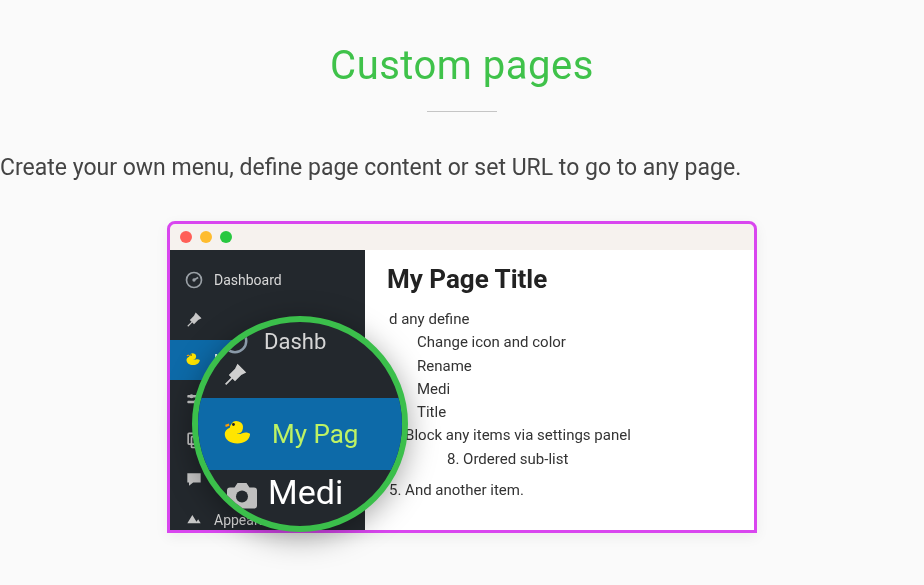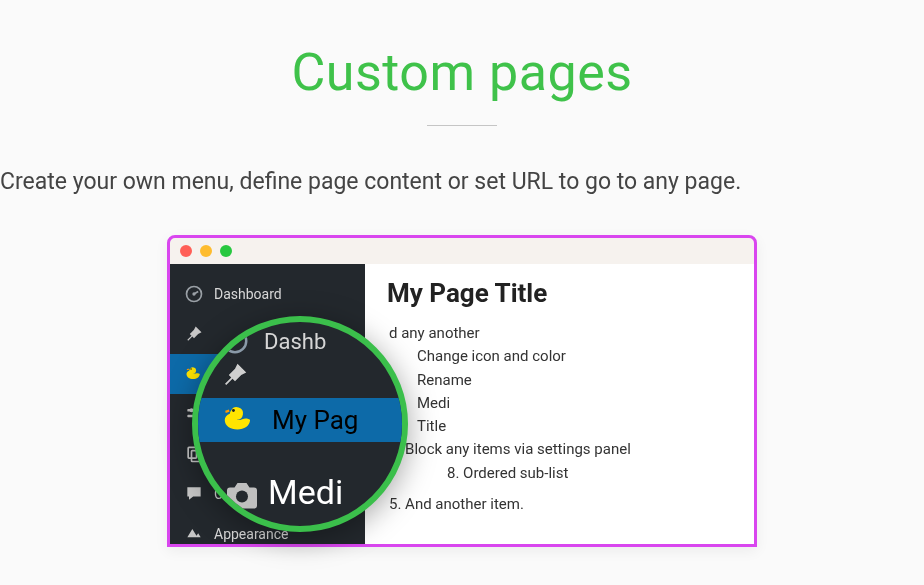--- a/index.html
+++ b/index.html
@@ -7,21 +7,21 @@
     width: 924px;
     height: 585px;
     background: #fafafa;
     font-family: -apple-system, BlinkMacSystemFont, "Segoe UI", Roboto, Helvetica, Arial, sans-serif;
     overflow: hidden;
     position: relative;
   }
   .heading {
     text-align: center;
     color: #3fc24a;
-    font-size: 52px;
+    font-size: 40px;
     font-weight: 400;
     margin-top: 42px;
     letter-spacing: 0.5px;
   }
   .divider {
     width: 70px;
     height: 1px;
     background: #c5c5c5;
     margin: 22px auto 0;
   }
@@ -126,23 +126,23 @@
     padding-left: 22px;
     color: #d6d6d6;
     font-size: 26px;
   }
   .mag-row .mag-icon { width: 30px; height: 30px; display:flex;align-items:center;justify-content:center; flex-shrink:0;}
   .mag-row .mag-icon svg { width:30px; height:30px; }
   .mag-dash { top: 4px; font-size:22px;}
   .mag-pin  { top: 38px; }
   .mag-active {
     top: 76px;
-    height: 44px;
+    height: 72px;
     background: #0d6aa8;
-    color: #000000;
+    color: #bef264;
   }
   .mag-active .mag-icon { width:38px; height:38px; }
   .mag-active .mag-icon svg { width:38px; height:38px; }
   .mag-media {
     position:absolute;
     top: 150px;
     left: 70px;
     color:#fff;
     font-size:34px;
     font-weight:400;
@@ -239,21 +239,21 @@
             </svg>
         </span>
         <span class="hidden-overflow">Appearance</span>
       </div>
 
     </div>
 
     <div class="content">
       <div class="content-title">My Page Title</div>
       <div class="content-list">
-        <div class="li1">d any another</div>
+        <div class="li1">d any define</div>
         <div class="sub">Change icon and color</div>
         <div class="sub">Rename</div>
         <div class="sub">Medi</div>
         <div class="sub">Title</div>
         <div class="li1">4. Block any items via settings panel</div>
         <div class="subsub">8. Ordered sub-list</div>
         <div class="li1" style="margin-top:8px">5. And another item.</div>
       </div>
     </div>
   </div>

